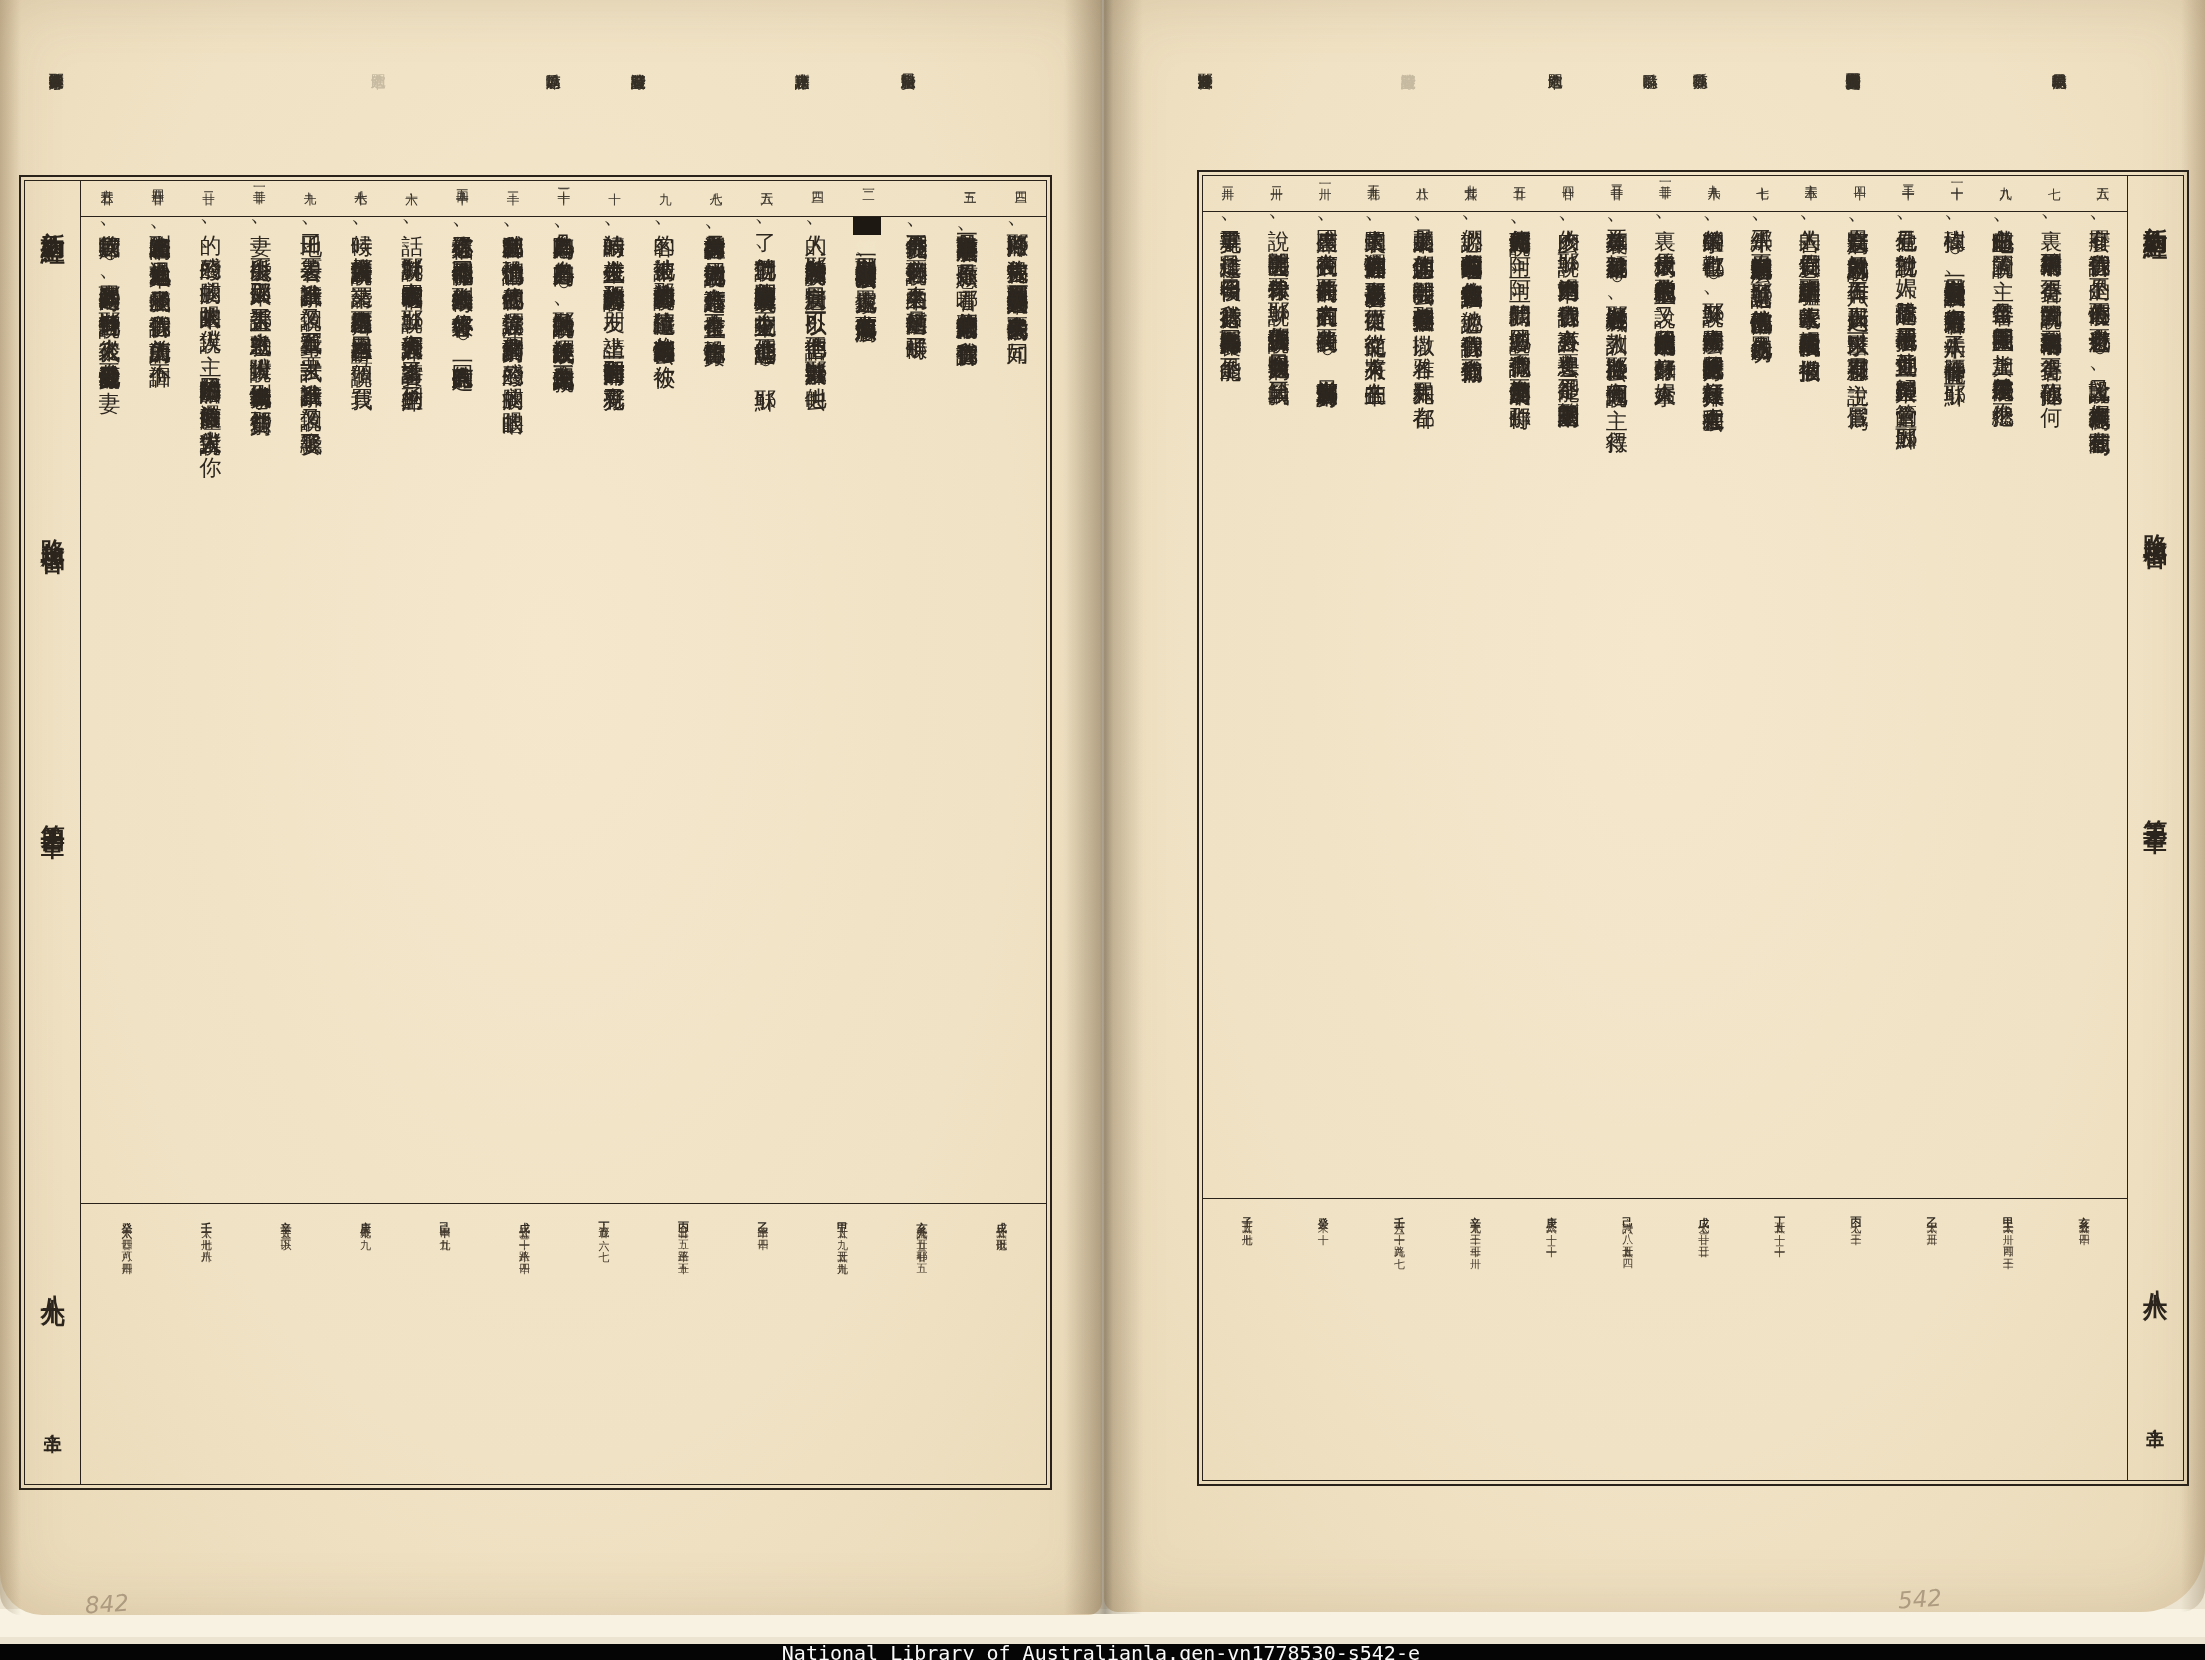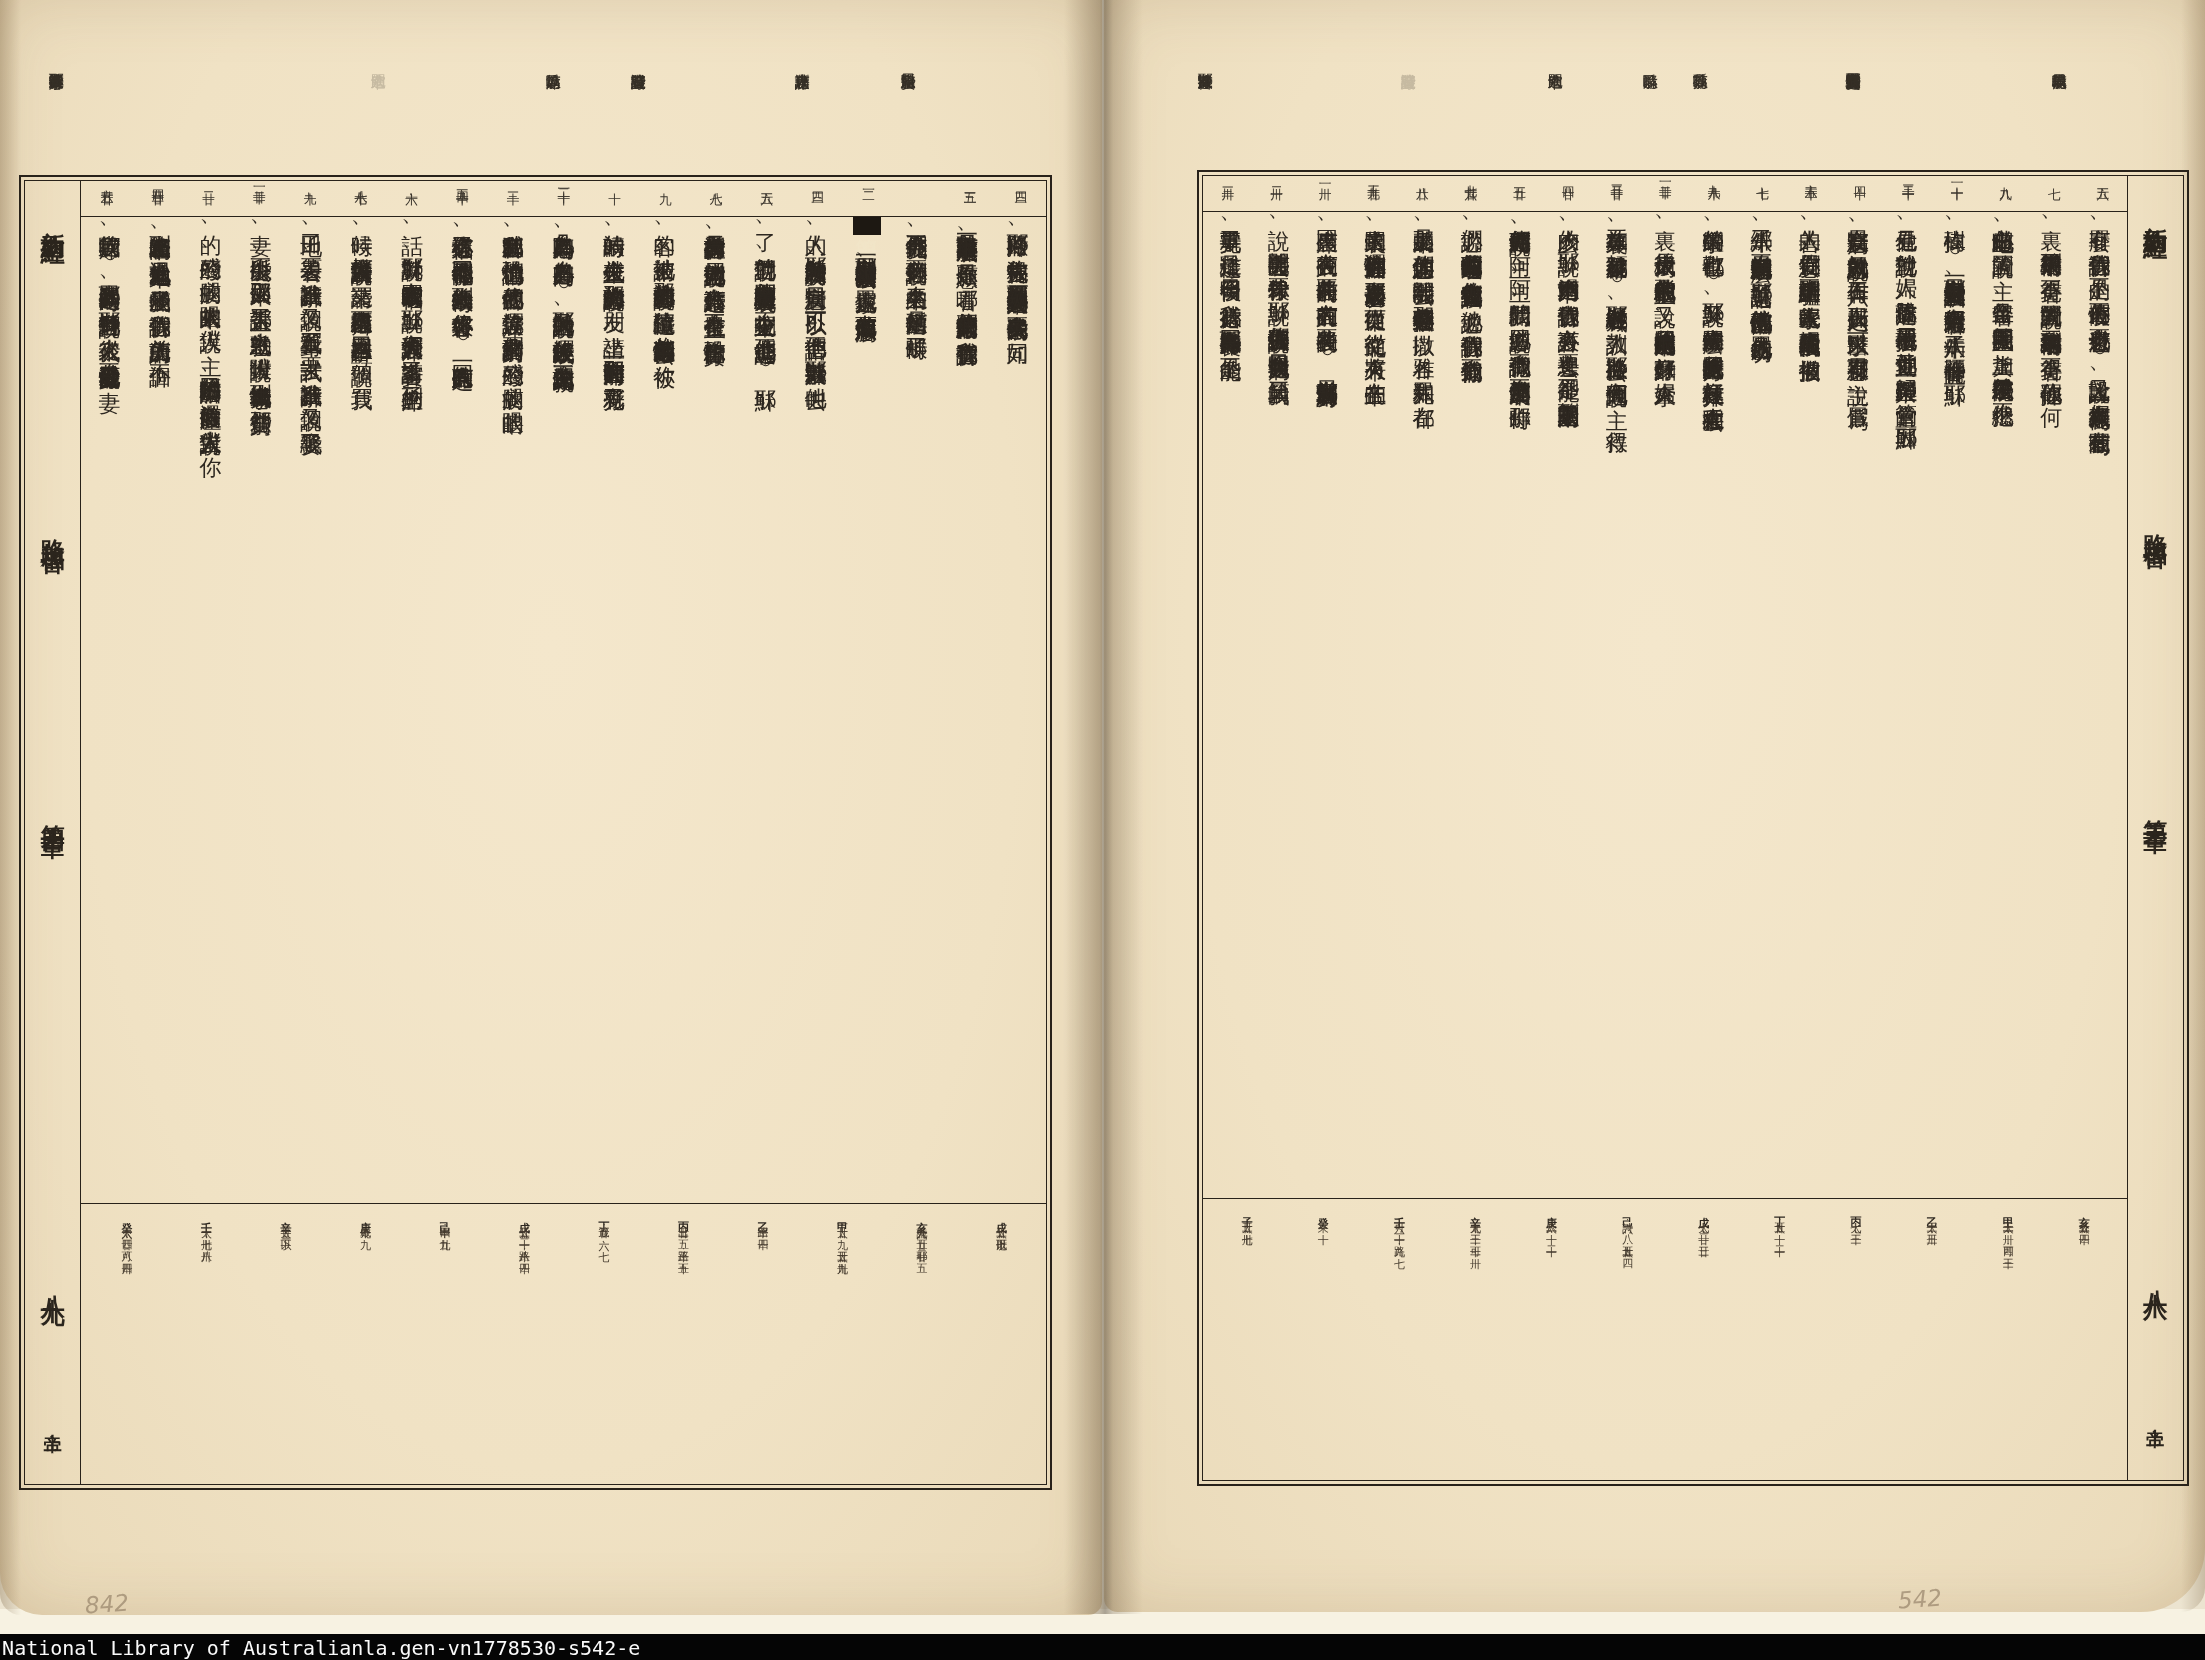--- a/index.html
+++ b/index.html
@@ -54,23 +54,23 @@
   .refcol b{font-weight:bold;color:#2d2720;margin-bottom:5.3px;}
   
   .notes{position:absolute;top:62px;height:123px;left:0;right:0;pointer-events:none;}
   .note{position:absolute;top:0;height:123px;writing-mode:vertical-rl;text-orientation:upright;
         font-size:15px;line-height:1.08;letter-spacing:0;color:#352f26;}
   .note.faint{opacity:.22;}
   
   .pencil{position:absolute;font-family:"DejaVu Sans",sans-serif;font-style:italic;
           font-size:23px;color:rgba(130,110,85,.55);transform:rotate(-4deg);}
   
-  .bar{position:absolute;left:0;right:0;bottom:0;height:27px;background:#050505;
+  .bar{position:absolute;left:0;right:0;bottom:0;height:17px;background:#050505;
        font-family:"DejaVu Sans Mono","Liberation Mono",monospace;color:#fafafa;
-       display:flex;justify-content:flex-start;align-items:center;font-size:20px;}
+       display:flex;justify-content:center;align-items:center;font-size:20px;}
   .bar .l{margin-left:2.1px;} .bar .r{margin-right:5.3px;}
   .edgeshade-l{position:absolute;left:0;top:0;width:21px;height:1615px;
       background:linear-gradient(90deg,rgba(110,85,50,.30),rgba(110,85,50,0));border-radius:0 0 0 42px;}
   .edgeshade-r{position:absolute;right:0;top:0;width:24px;height:1612px;
       background:linear-gradient(270deg,rgba(110,85,50,.28),rgba(110,85,50,0));border-radius:0 0 64px 0;}
 </style>
 </head>
 <body>
 
 <div class="scan">

